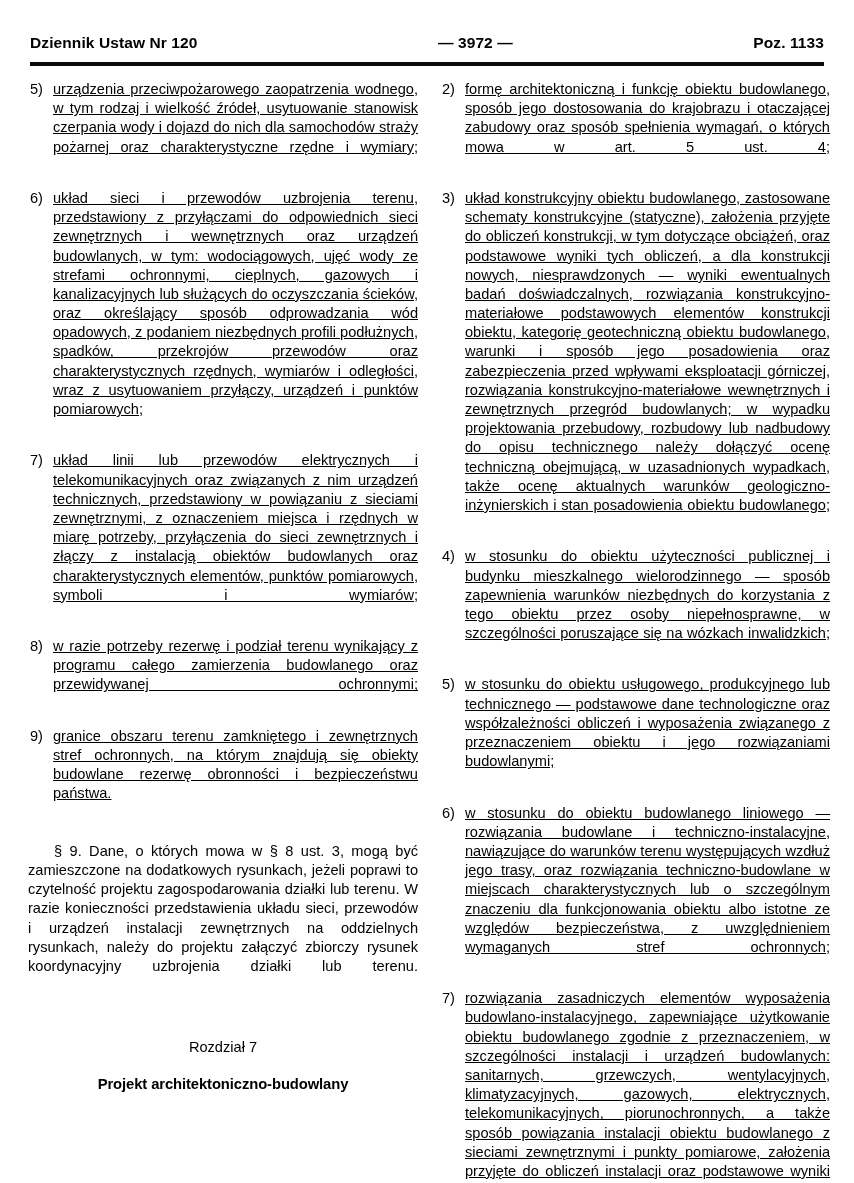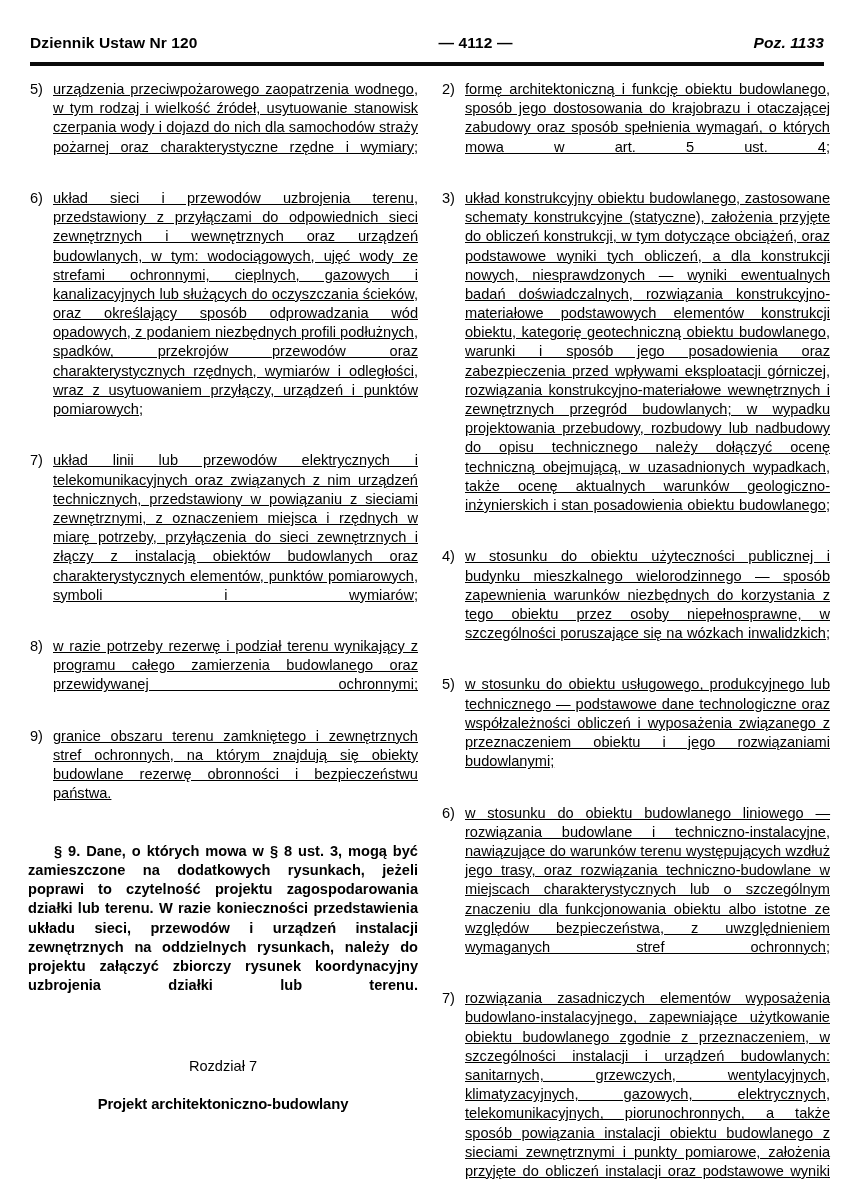--- a/index.html
+++ b/index.html
@@ -32,21 +32,21 @@
     width: 794px;
     display: flex;
     align-items: baseline;
     justify-content: space-between;
     font-size: 15.5px;
     font-weight: 600;
     letter-spacing: 0.1px;
   }
   .masthead .left   { white-space: nowrap; }
   .masthead .center { white-space: nowrap; font-weight: 600; }
-  .masthead .right  { white-space: nowrap; font-style: italic; }
+  .masthead .right  { white-space: nowrap; }
 
   .masthead-rule {
     position: absolute;
     left: 30px;
     top: 62px;
     width: 794px;
     height: 4px;
     background: #0a0a0a;
   }
 
@@ -102,21 +102,20 @@
   .item > .body::after,
   .blk::after {
     content: "";
     display: inline-block;
     width: 100%;
   }
 
   .para {
     text-indent: 26px;
     margin-bottom: 13px;
-    font-weight: bold;
   }
 
   .chapter-label {
     text-align: center;
     font-size: 14.6px;
     margin: 24px 0 18px 0;
     text-indent: 0;
   }
   .chapter-title {
     text-align: center;
@@ -131,21 +130,21 @@
 
   .spacer-sm { height: 6px; }
 </style>
 </head>
 <body>
 
 <div class="page">
 
   <div class="masthead">
     <span class="left">Dziennik Ustaw Nr 120</span>
-    <span class="center">— 4112 —</span>
+    <span class="center">— 3972 —</span>
     <span class="right">Poz. 1133</span>
   </div>
   <div class="masthead-rule"></div>
 
   <div class="columns">
 
     <div class="col">
 
       <div class="item">
         <span class="marker">5)</span>

